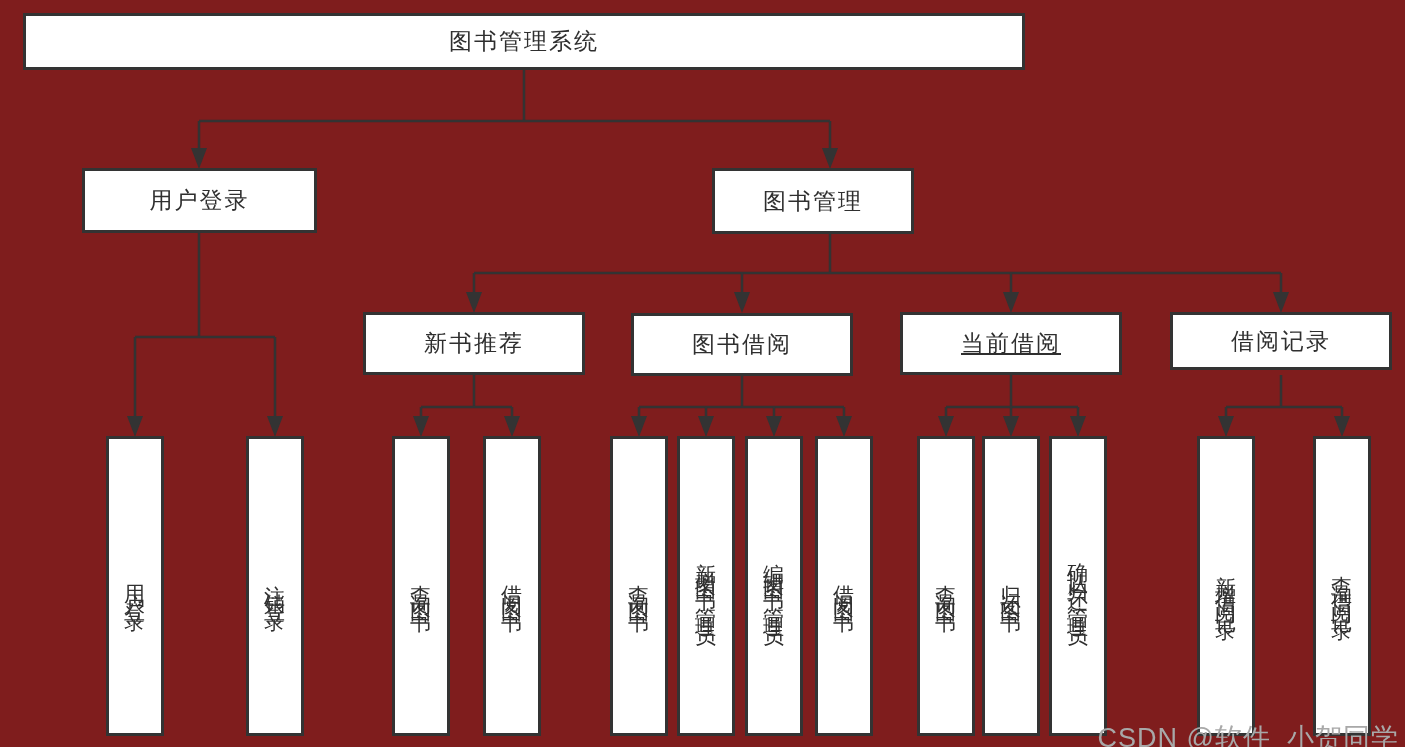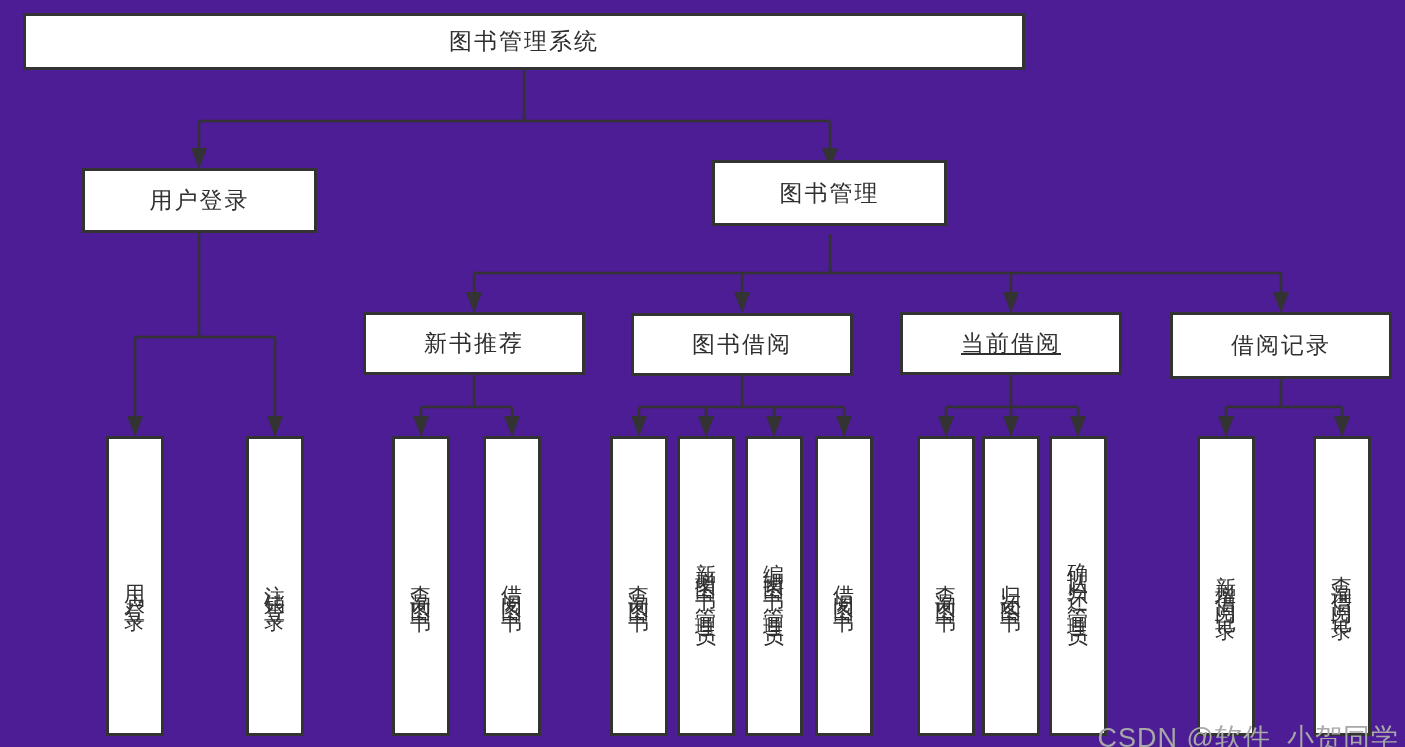--- a/index.html
+++ b/index.html
@@ -4,21 +4,21 @@
 <style>
   html, body {
     margin: 0;
     padding: 0;
     background: #ffffff;
   }
   .stage {
     position: relative;
     width: 1405px;
     height: 747px;
-    background: #4c1d95;
+    background: #7f1d1d;
     overflow: hidden;
     font-family: "Liberation Sans", "DejaVu Sans", sans-serif;
   }
   .connectors {
     position: absolute;
     left: 0;
     top: 0;
     pointer-events: none;
   }
   .hnode {
@@ -142,34 +142,34 @@
     </g>
   </svg>
 
   <div class="hnode" style="left:23px; top:13px; width:1002px; height:57px;">
     <span>图书管理系统</span>
   </div>
 
   <div class="hnode" style="left:82px; top:168px; width:235px; height:65px;">
     <span>用户登录</span>
   </div>
-  <div class="hnode" style="left:712px; top:160px; width:235px; height:66px;">
+  <div class="hnode" style="left:712px; top:168px; width:202px; height:66px;">
     <span>图书管理</span>
   </div>
 
   <div class="hnode" style="left:363px; top:312px; width:222px; height:63px;align-items:center;">
     <span>新书推荐</span>
   </div>
   <div class="hnode" style="left:631px; top:313px; width:222px; height:63px;">
     <span>图书借阅</span>
   </div>
   <div class="hnode" style="left:900px; top:312px; width:222px; height:63px;text-decoration:underline;">
     <span>当前借阅</span>
   </div>
-  <div class="hnode" style="left:1170px; top:312px; width:222px; height:67px;">
+  <div class="hnode" style="left:1170px; top:312px; width:222px; height:58px;">
     <span>借阅记录</span>
   </div>
 
   <div class="vnode" style="left:106px; top:436px;">
     <span class="vtext">用户登录</span>
   </div>
   <div class="vnode" style="left:246px; top:436px;">
     <span class="vtext">注销登录</span>
   </div>
 

